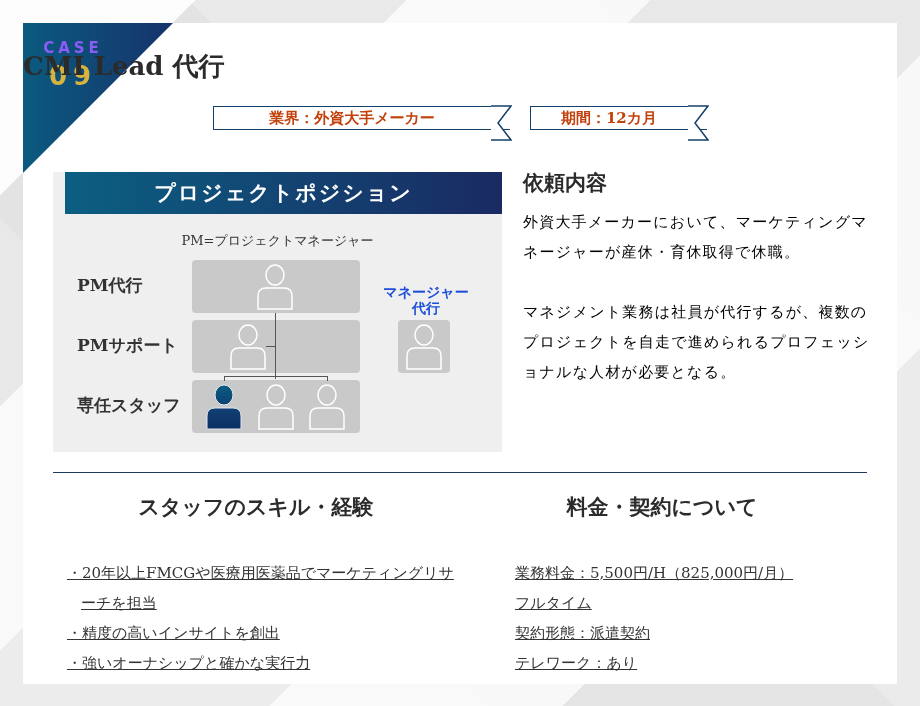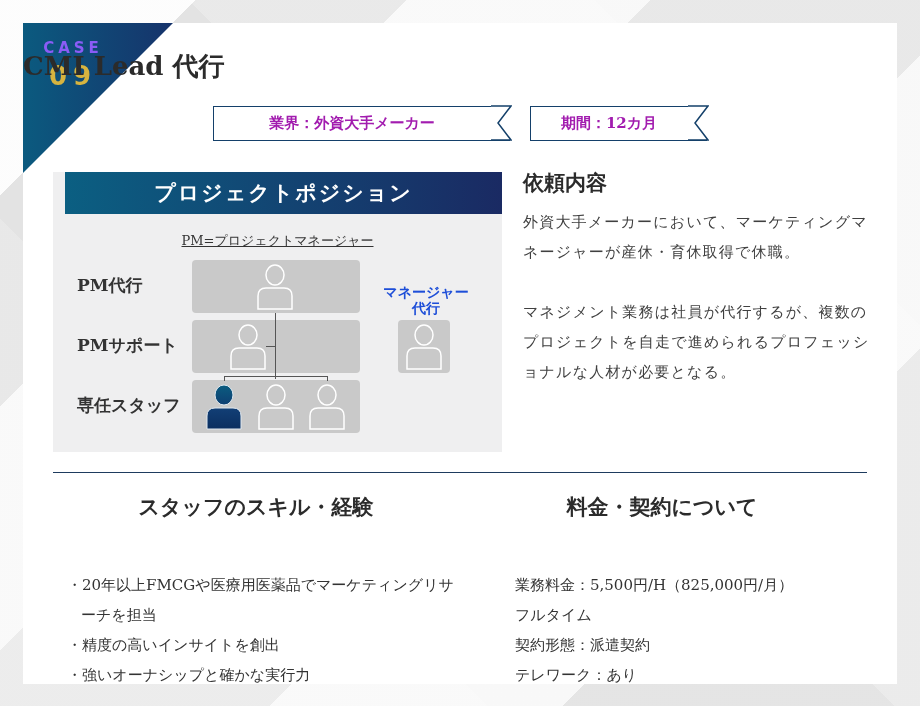--- a/index.html
+++ b/index.html
@@ -29,75 +29,75 @@
   .case-num {
     position: absolute; left: 20px; top: 38px; width: 60px; text-align: center;
     font-family: "DejaVu Sans", sans-serif; color: #d7b43f;
     font-size: 26px; letter-spacing: 6px; font-weight: bold;
   }
   .title {
     position: absolute; left: 0; right: 0; top: 26px; text-align: left;
     font-size: 26px; color: #2b2b2b; letter-spacing: 0px;
   }
   .tag {
-    position: absolute; top: 83px; height: 35px;
+    position: absolute; top: 83px; height: 24px;
     border: 1.5px solid #14406a;
     border-right: none;
     display: flex; align-items: center; justify-content: center;
-    color: #a21caf; font-weight: bold; font-size: 15px;
+    color: #c2410c; font-weight: bold; font-size: 15px;
     background: #fff;
   }
   .tag svg { position: absolute; right: -2px; top: -2px; }
   .tag .tag-text { padding-right: 20px; }
   .tag-industry { left: 190px; width: 297px; }
   .tag-period { left: 507px; width: 177px; }
 
   .position-panel {
     position: absolute; left: 30px; top: 149px; width: 449px; height: 280px;
     background: #efeff0;
     padding-left: 12px;
   }
   .position-header {
     height: 42px; background: linear-gradient(90deg, #0b5f82 0%, #1a2a63 100%);
     color: #fff; font-size: 21px; font-weight: bold; letter-spacing: 2px;
     display: flex; align-items: center; justify-content: center;
   }
   .pm-note {
     position: absolute; left: 0; right: 0; top: 60px; text-align: center;
-    font-size: 13px; color: #333; text-decoration: underline;
+    font-size: 13px; color: #333;
   }
   .row-label {
     position: absolute; left: 24px; font-weight: bold; color: #333; font-size: 17px;
   }
   .box {
     position: absolute; background: #c9c9c9; border-radius: 4px;
   }
   .person { position: absolute; }
   .connector { position: absolute; background: #555; }
 
   .request-title {
     position: absolute; left: 500px; top: 146px; font-size: 21px; font-weight: bold; color: #2b2b2b;
   }
   .request-body {
     position: absolute; left: 500px; top: 184px; width: 352px;
-    font-size: 15px; line-height: 30px; color: #404040; letter-spacing: 1.2px;
+    font-size: 15px; line-height: 30px; color: #000000; letter-spacing: 1.2px;
   }
   .request-body p { margin: 0; }
   .request-body .gap { height: 30px; }
 
   .divider {
     position: absolute; left: 30px; top: 449px; width: 814px; height: 1px; background: #1e3b5e;
   }
   .sec-title {
     position: absolute; top: 470px; font-size: 21px; font-weight: bold; color: #2b2b2b; text-align: center;
   }
   .skills-title { left: 30px; width: 406px; }
   .fees-title { left: 436px; width: 406px; }
   .list {
-    position: absolute; top: 547px; font-size: 15px; line-height: 30px; color: #333;
+    position: absolute; top: 535px; font-size: 15px; line-height: 30px; color: #333; text-decoration: underline;
   }
   .skills-list { left: 44px; width: 400px; }
   .skills-list li { list-style: none; padding-left: 14px; text-indent: -14px; }
   .fees-list { left: 463px; width: 380px; margin-left: 29px; }
   .fees-list li { list-style: none; }
 </style>
 </head>
 <body>
 
 <div class="card">

